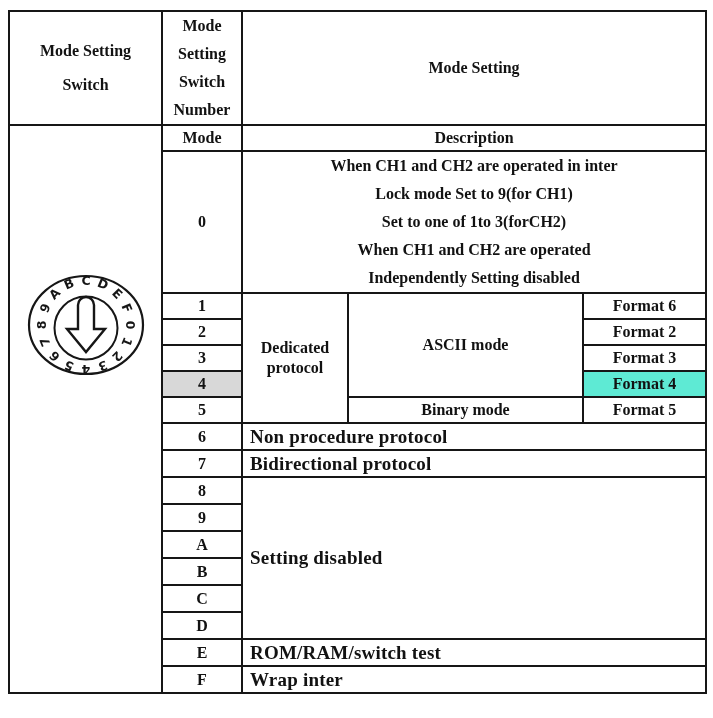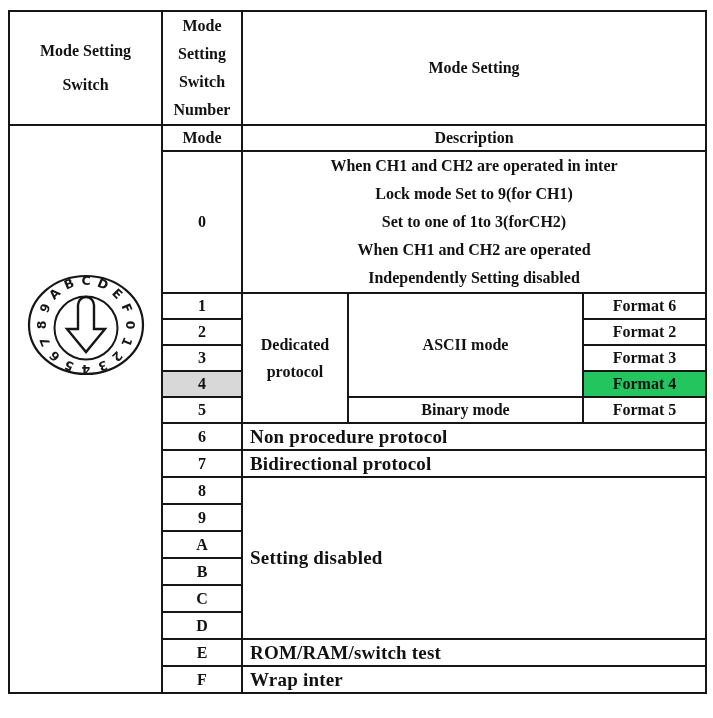--- a/index.html
+++ b/index.html
@@ -46,21 +46,21 @@
 
   .desc-lines div { line-height: 28px; white-space: nowrap; }
 
   .left-desc {
     text-align: left;
     padding-left: 7px;
     font-size: 19px;
     letter-spacing: 0.2px;
     margin-left: 12px;
   }
-  .proto-cell { line-height: 27px; padding: 0 10px; }
+  .proto-cell { line-height: 20px; padding: 0 10px; }
 
   .switch-cell { vertical-align: top; }
   .switch-wrap { padding-top: 141px; display: flex; justify-content: center; }
 
   svg text.dial {
     font-family: "DejaVu Sans", sans-serif;
     font-size: 12.5px;
     font-weight: bold;
     fill: #161616;
   }
@@ -145,21 +145,21 @@
   <tr class="r-small">
     <td>2</td>
     <td>Format 2</td>
   </tr>
   <tr class="r-small">
     <td>3</td>
     <td>Format 3</td>
   </tr>
   <tr class="r-small">
     <td class="hl" style="background: rgb(216, 216, 216);">4</td>
-    <td class="hl" style="background: #22c55e;">Format 4</td>
+    <td class="hl" style="background: #5eead4;">Format 4</td>
   </tr>
   <tr class="r-small">
     <td>5</td>
     <td>Binary mode</td>
     <td>Format 5</td>
   </tr>
 
   <tr class="r-tiny">
     <td>6</td>
     <td colspan="3" class="left-desc">Non procedure protocol</td>

